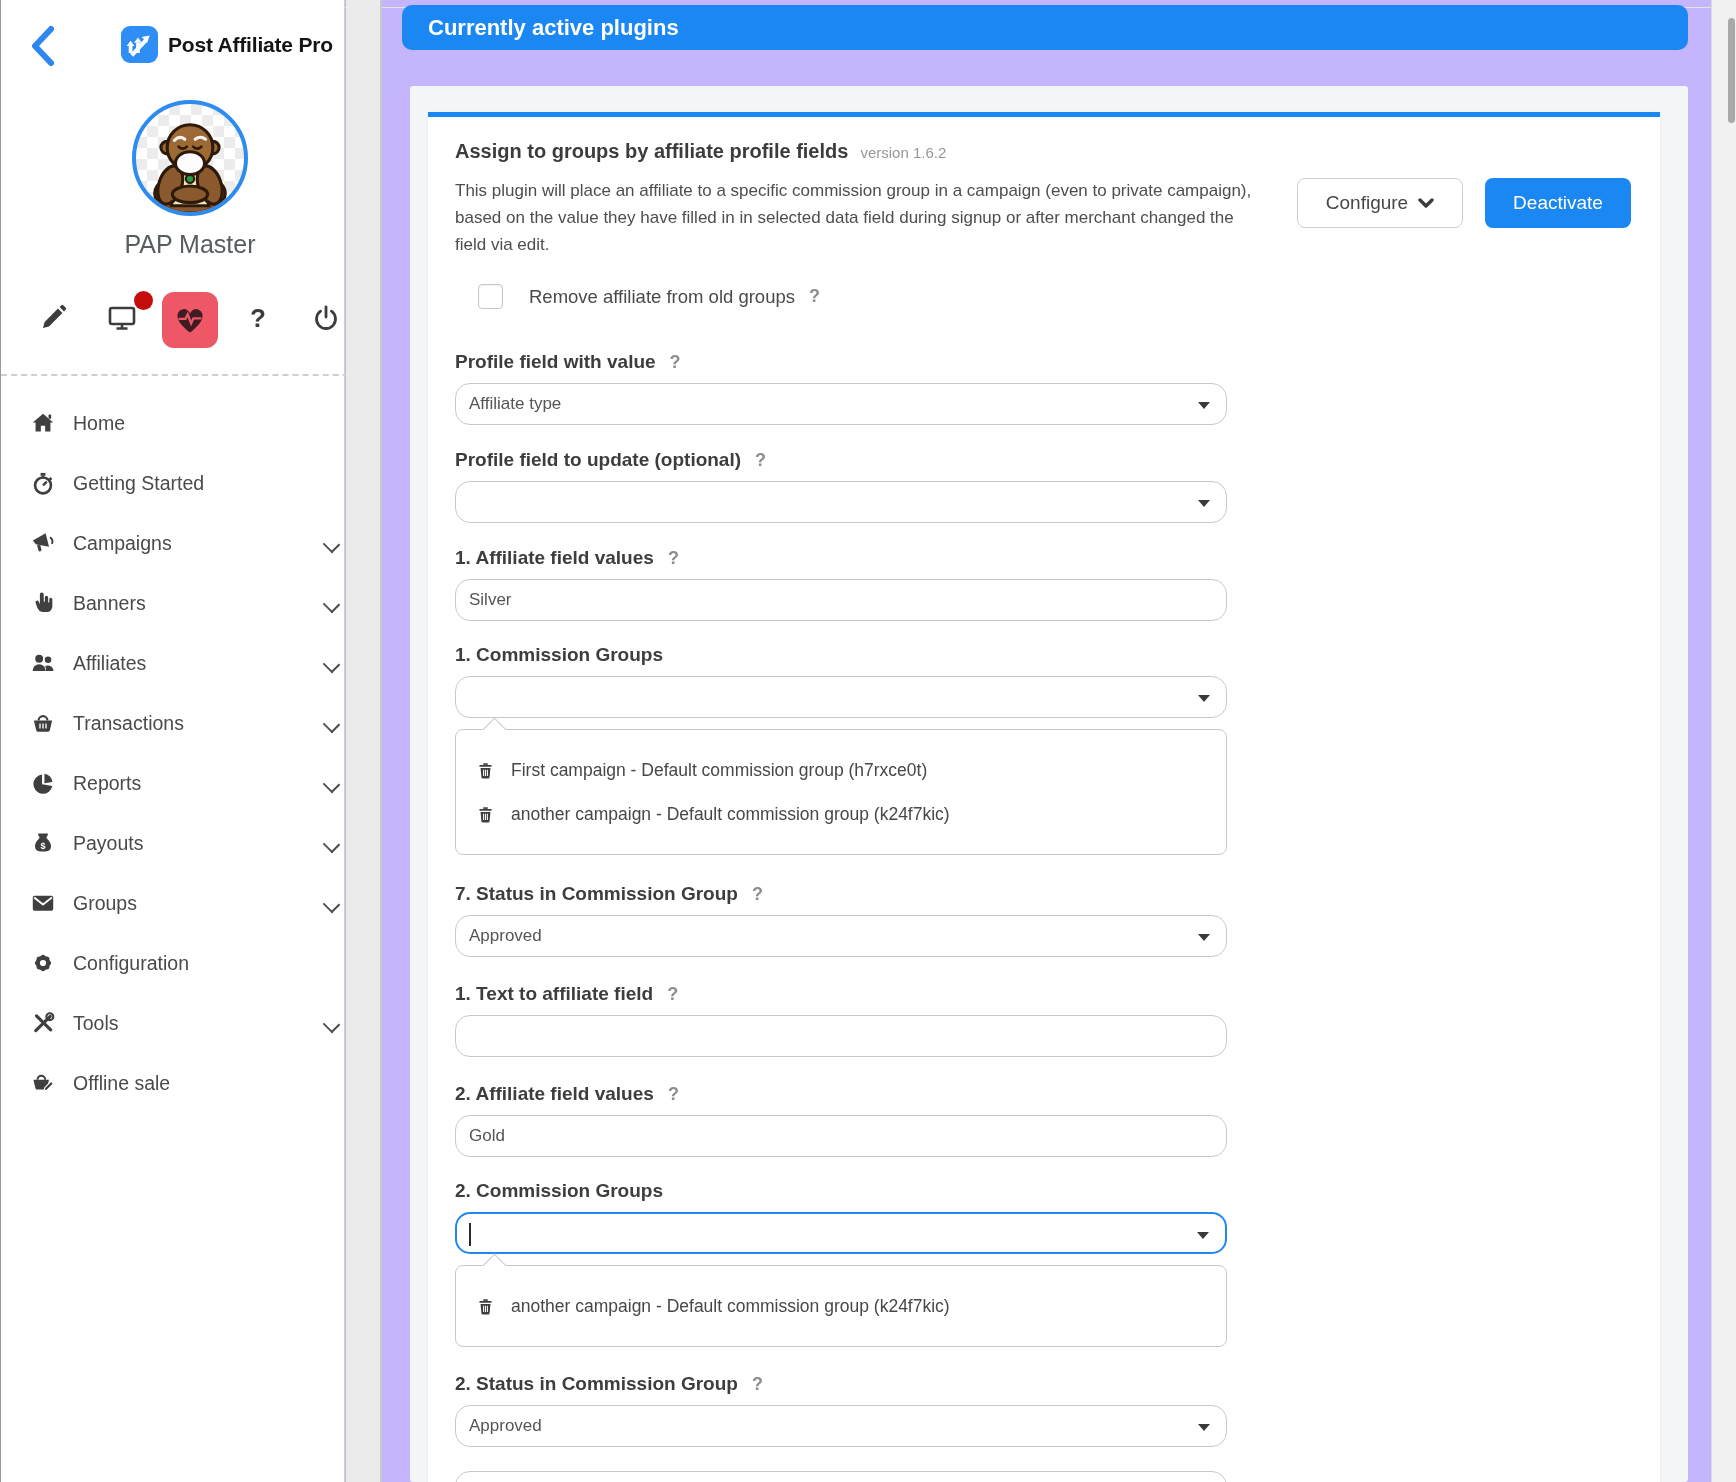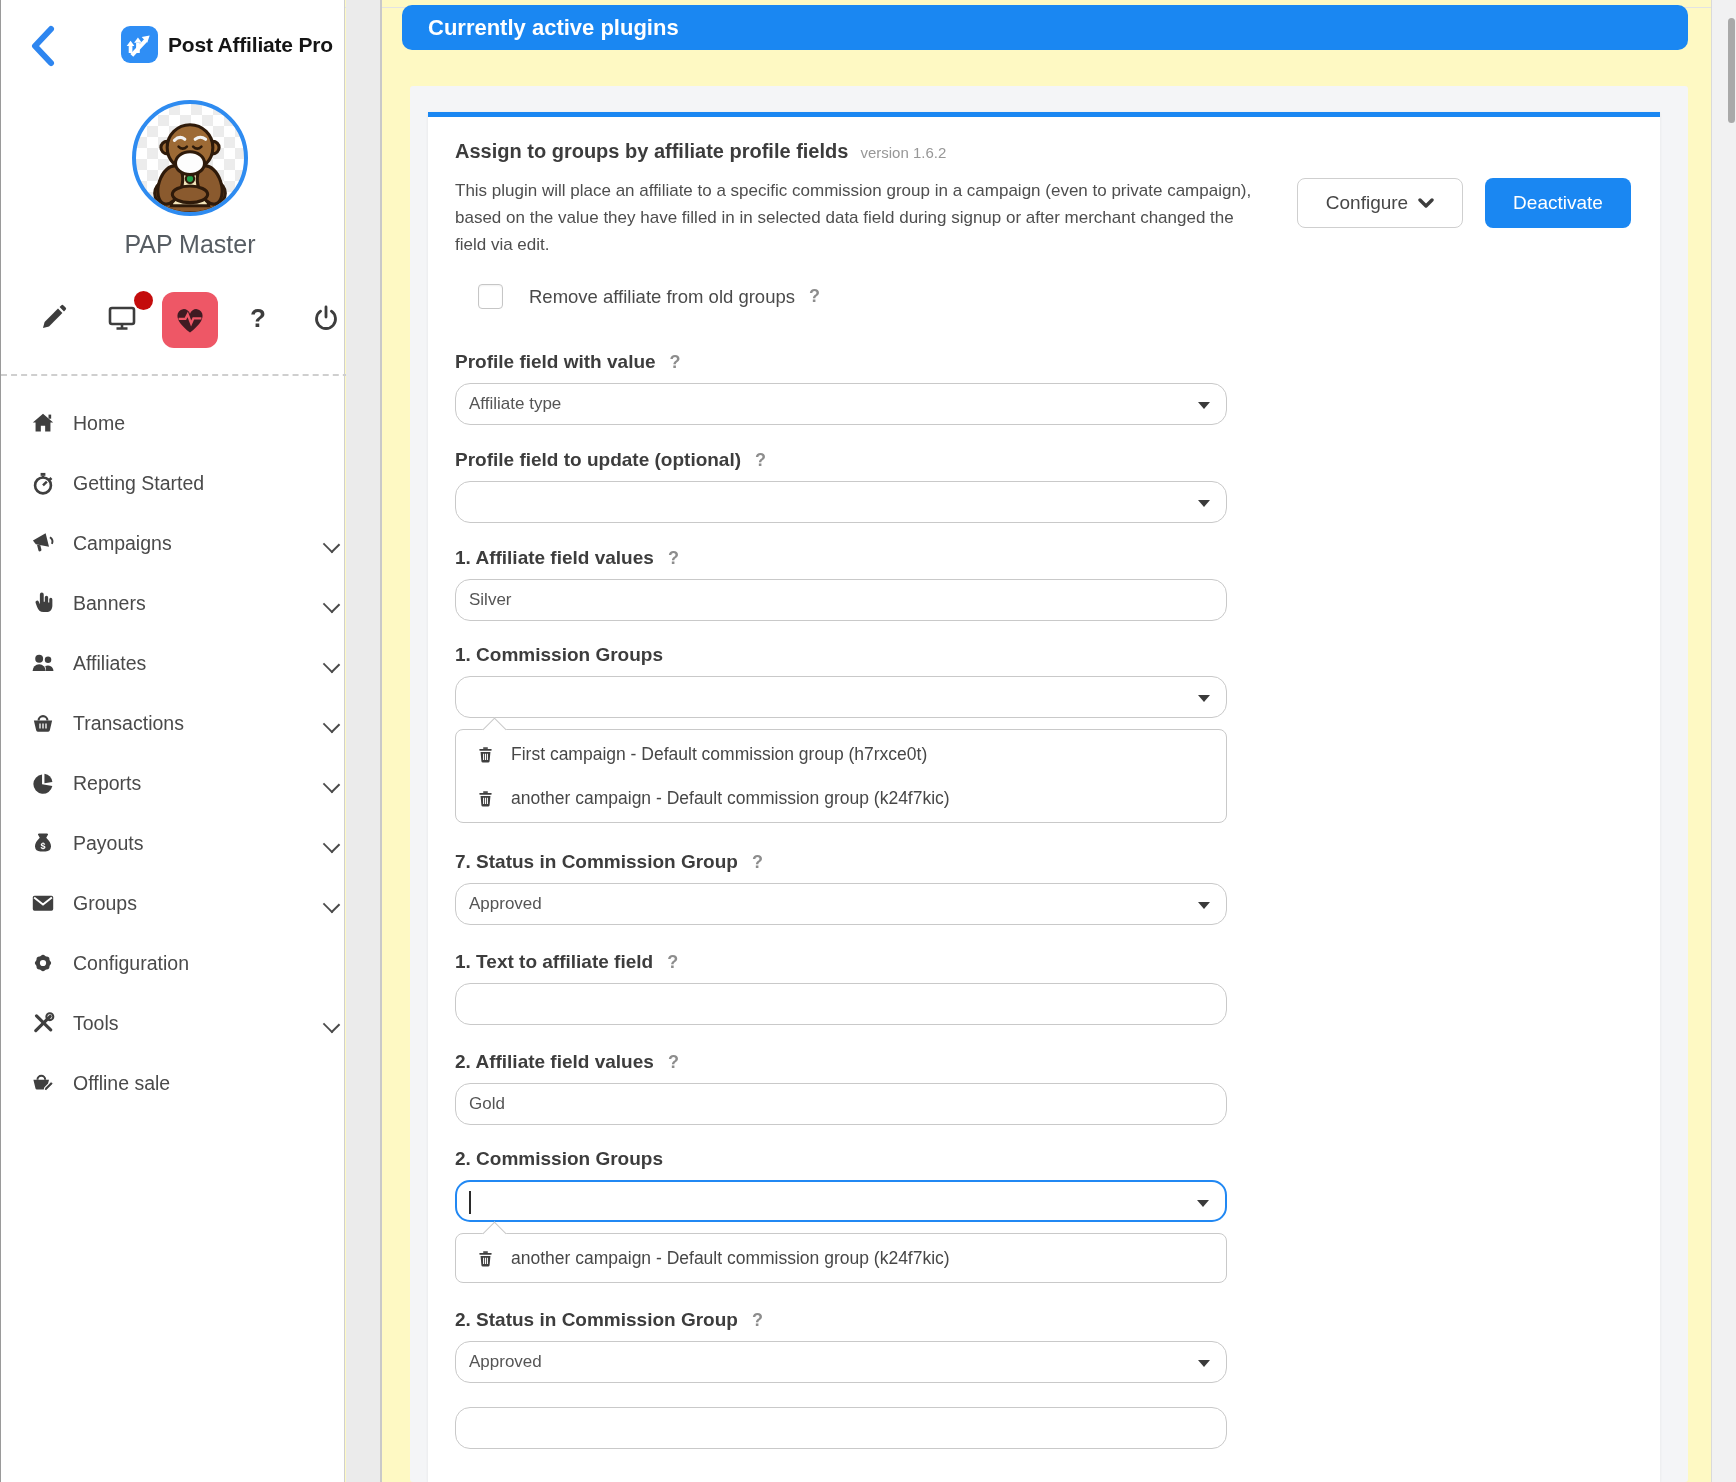--- a/index.html
+++ b/index.html
@@ -1,16 +1,16 @@
 <!DOCTYPE html>
 <html><head>
 <meta charset="utf-8">
 <style>
   html,body{margin:0;padding:0;background:#fff;}
-  #app{position:relative;width:1736px;height:1482px;overflow:hidden;background:#fef9c3;
+  #app{position:relative;width:1736px;height:1482px;overflow:hidden;background:#c4b5fd;
        font-family:"Liberation Sans",sans-serif;color:#444;}
   
   #sidebar{position:absolute;left:0;top:0;width:345px;height:1482px;background:#fff;
            border-right:1px solid #cfcfcf;border-left:1px solid #9a9a9a;box-sizing:border-box;}
   #top-line{position:absolute;left:0;top:7px;width:1736px;height:1px;background:#e3e3e3;}
   #side-gutter{position:absolute;left:346px;top:0;width:34px;height:1482px;background:#ebebeb;}
   #main-split{position:absolute;left:380px;top:0;width:2px;height:1482px;background:#c9c9c9;}
   .back-chevron{position:absolute;left:26px;top:24px;width:32px;height:44px;cursor:pointer;}
   .brand-logo{position:absolute;left:120px;top:26px;width:37px;height:37px;border-radius:9px;
               background:#2f8ef5;}
@@ -67,21 +67,21 @@
        box-sizing:border-box;width:100%;}
   input.ctl{outline:none;font-family:"Liberation Sans",sans-serif;}
   .ctl.focused{border:2px solid #2188f3;}
   .sel-arrow{position:absolute;right:16px;top:18px;width:0;height:0;
              border-left:6px solid transparent;border-right:6px solid transparent;
              border-top:7px solid #3a3a3a;}
   .cursor-bar{position:absolute;left:12px;top:9px;width:2px;height:23px;background:#2b2b2b;
               animation:blink 1.1s steps(1) infinite;}
   @keyframes blink{50%{opacity:0;}}
   .listbox{position:relative;border:1px solid #c9c9c9;border-radius:8px;background:#fff;
-           padding:2px 0;box-sizing:border-box;}
+           padding:18px 0;box-sizing:border-box;}
   .notch{position:absolute;top:-9px;left:30px;width:16px;height:16px;background:#fff;
          border-left:1px solid #c9c9c9;border-top:1px solid #c9c9c9;transform:rotate(45deg);}
   .litem{display:flex;align-items:center;height:44px;padding-left:20px;gap:16px;
          font-size:17.5px;color:#474747;}
   .trash{width:19px;height:21px;cursor:pointer;flex:none;}
   .mb23{margin-bottom:23px;} .mb22{margin-bottom:22px;} .mb25{margin-bottom:25px;}
   .mb24{margin-bottom:24px;} .mb27{margin-bottom:27px;} .mb11{margin-bottom:11px;}
   
   #v-scroll-track{position:absolute;left:1711px;top:0;width:25px;height:1482px;background:#f1f1f2;
                   border-left:1px solid #dadada;box-sizing:border-box;}

